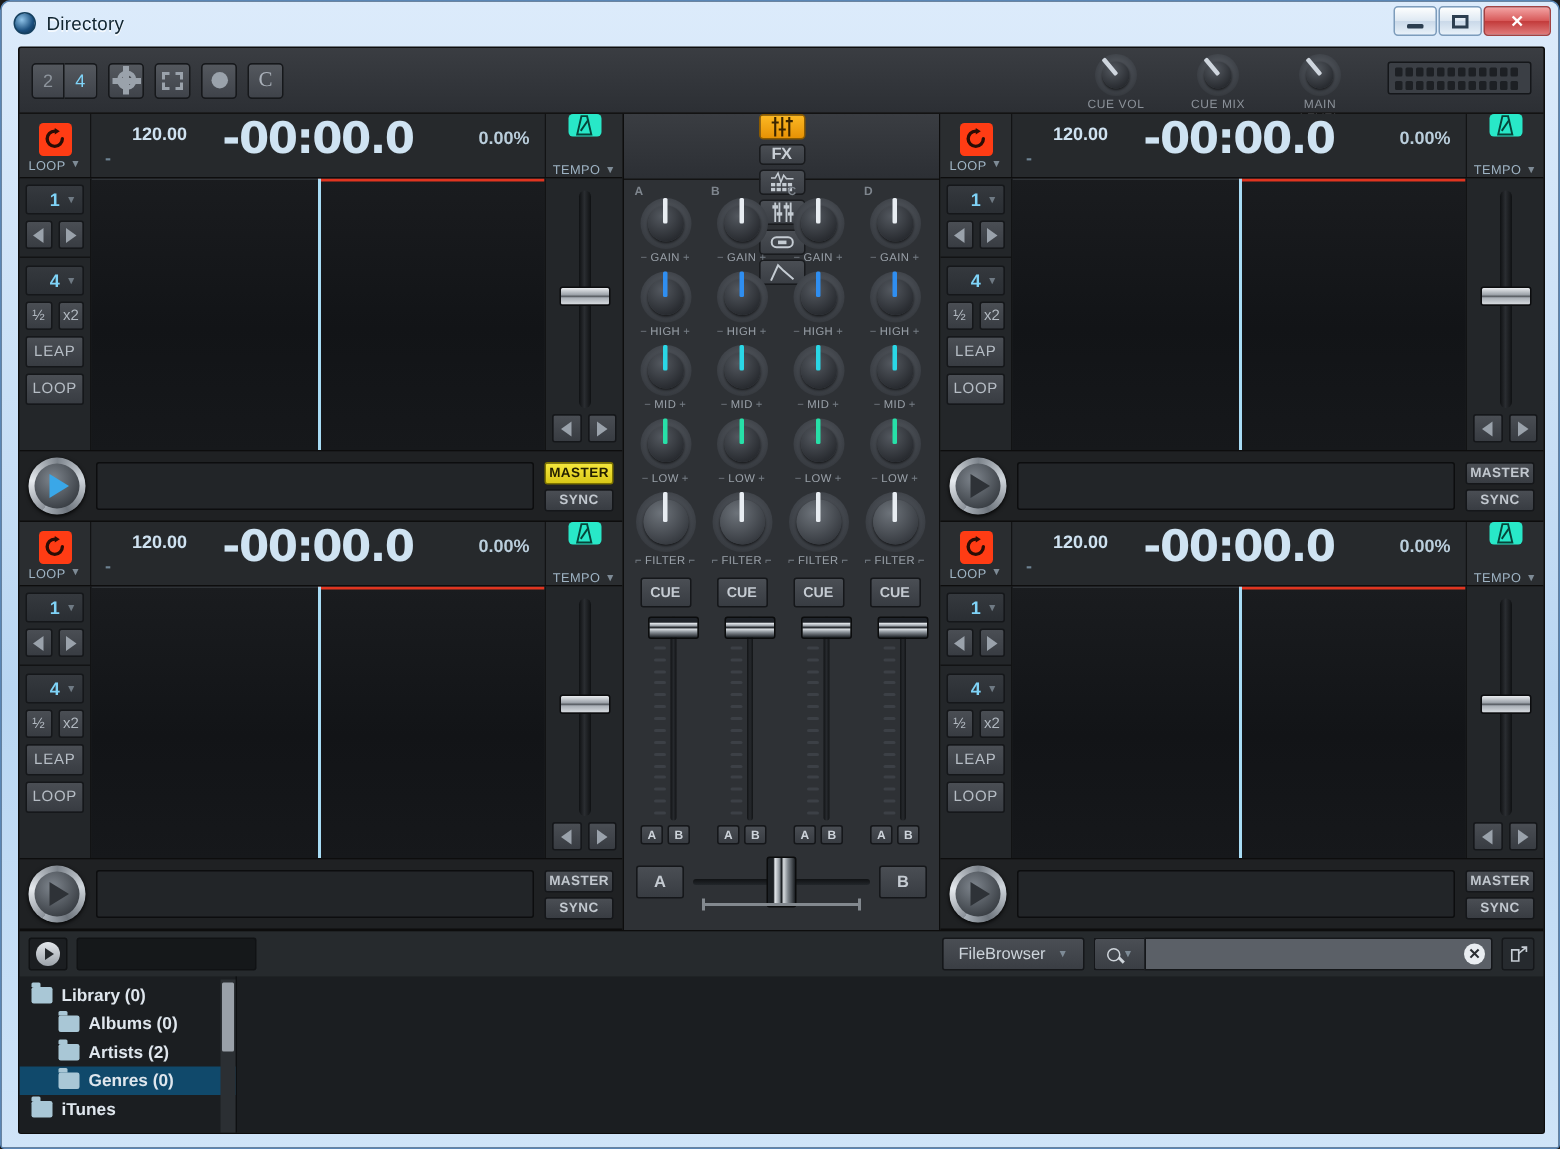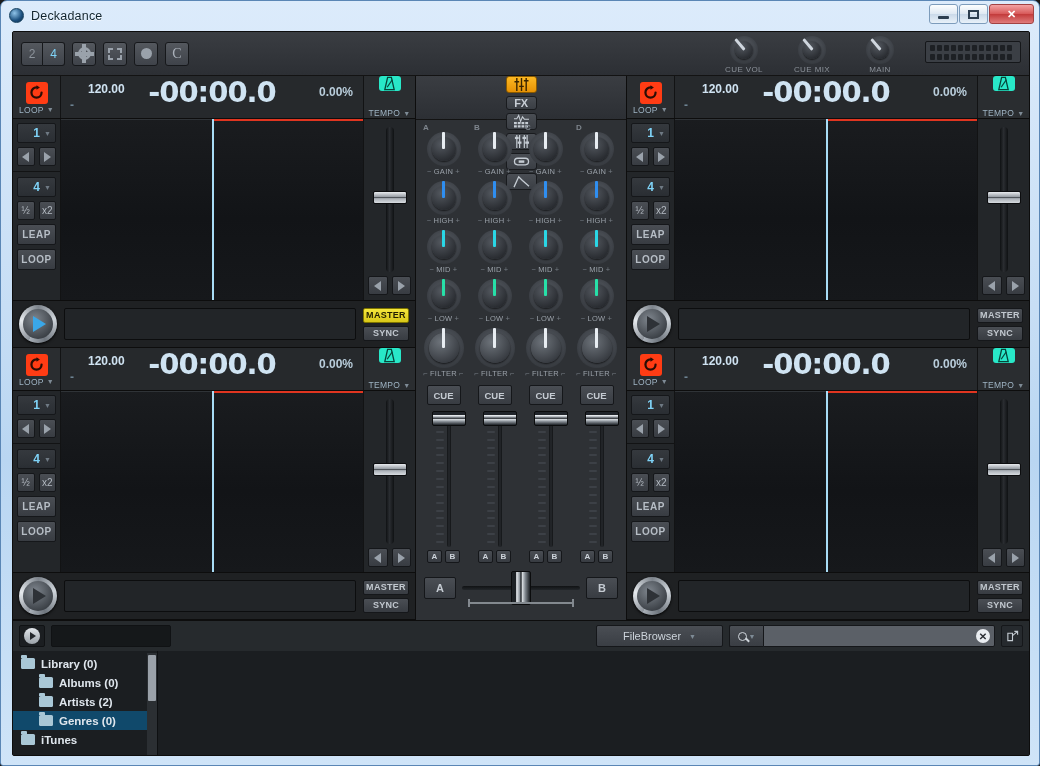--- a/index.html
+++ b/index.html
@@ -107,21 +107,21 @@
           background:linear-gradient(#4a4e54,#383c42);display:flex;align-items:center;justify-content:center;}
   .tri-l{width:0;height:0;border-top:5px solid transparent;border-bottom:5px solid transparent;border-right:7px solid #9aa2ab;}
   .tri-r{width:0;height:0;border-top:5px solid transparent;border-bottom:5px solid transparent;border-left:7px solid #9aa2ab;}
   .hr{height:1px;background:#121314;margin:1px -4px;}
   .halfdbl{display:flex;gap:4px;}
   .mini{flex:1;height:19px;border:1px solid #15171a;border-radius:2px;
         background:linear-gradient(#4a4e54,#383c42);display:flex;align-items:center;justify-content:center;
         font-size:10px;color:#b2b9c1;}
   .wbtn{height:21px;border:1px solid #15171a;border-radius:2px;
         background:linear-gradient(#4a4e54,#383c42);display:flex;align-items:center;justify-content:center;
-        font-size:10px;color:#b6bdc5;letter-spacing:.5px;font-weight:bold;}
+        font-size:10px;color:#b6bdc5;letter-spacing:.5px;}
 
   .wave{flex:1;position:relative;background:linear-gradient(#1a1c1f,#121417 55%,#16181b);overflow:hidden;}
   .progbar{position:absolute;left:50%;right:0;top:0;height:2px;background:#e03520;}
   .progleft{position:absolute;left:0;width:50%;top:0;height:1px;background:#2f3337;}
   .playhead{position:absolute;left:50%;top:0;bottom:0;width:2px;background:#a8dcf5;}
 
   .rcol{width:52px;background:#232629;border-left:1px solid #121314;
         display:flex;flex-direction:column;align-items:center;padding-top:6px;}
   .pitchtrack{width:8px;flex:1;margin:2px 0 4px;border-radius:4px;
               background:linear-gradient(90deg,#0f1113,#2a2d31 45%,#0f1113);position:relative;}
@@ -197,21 +197,21 @@
   .browser{background:#232629;border-top:1px solid #0d0d0d;}
   .brtop{height:30px;display:flex;align-items:center;padding:3px 6px;gap:6px;background:#262a2d;}
   .autoplay{width:26px;height:22px;border:1px solid #101214;border-radius:2px;background:#1b1e21;
             display:flex;align-items:center;justify-content:center;}
   .apcirc{width:16px;height:16px;border-radius:50%;background:linear-gradient(#e3e7eb,#9ba2a9);
           display:flex;align-items:center;justify-content:center;}
   .apcirc i{width:0;height:0;border-top:4px solid transparent;border-bottom:4px solid transparent;
             border-left:6px solid #24282c;margin-left:2px;}
   .apfield{width:120px;height:22px;border:1px solid #101214;background:#15181a;border-radius:2px;}
   .spacer{flex:1;}
-  .fbsel{height:22px;padding:0 26px;border:1px solid #15171a;border-radius:2px;
+  .fbsel{height:22px;padding:0 10px;border:1px solid #15171a;border-radius:2px;
          background:linear-gradient(#4a4e54,#3a3e44);color:#cdd4db;font-size:11px;
          display:flex;align-items:center;gap:8px;}
   .searchbox{height:22px;display:flex;align-items:center;}
   .sicon{width:34px;height:22px;border:1px solid #15171a;border-right:none;border-radius:2px 0 0 2px;
          background:linear-gradient(#4a4e54,#3a3e44);display:flex;align-items:center;justify-content:center;gap:2px;}
   .mag{width:9px;height:9px;border:1.8px solid #cfd5db;border-radius:50%;position:relative;}
   .mag:after{content:"";position:absolute;width:5px;height:1.8px;background:#cfd5db;
              transform:rotate(45deg);right:-4px;bottom:-1px;}
   .sinput{width:232px;height:22px;border:1px solid #15171a;background:#5b6067;border-radius:0 2px 2px 0;
           position:relative;display:flex;align-items:center;}
@@ -239,21 +239,21 @@
   .treebar i{position:absolute;left:1px;right:1px;top:2px;height:46px;background:#9aa1a9;border-radius:1px;}
   .listarea{flex:1;background:#1b1e21;position:relative;}
 </style>
 </head>
 <body>
 
 <div class="window">
 
   <div class="titlebar">
     <div class="title-icon"></div>
-    <div class="title-text">Deckadance</div>
+    <div class="title-text">Directory</div>
     <div class="winbtns">
       <div class="wb">
           <div class="mn"></div>
         </div>
       <div class="wb">
           <div class="mx"></div>
         </div>
       <div class="wb close">
           <span class="glyph">✕</span>
         </div>

